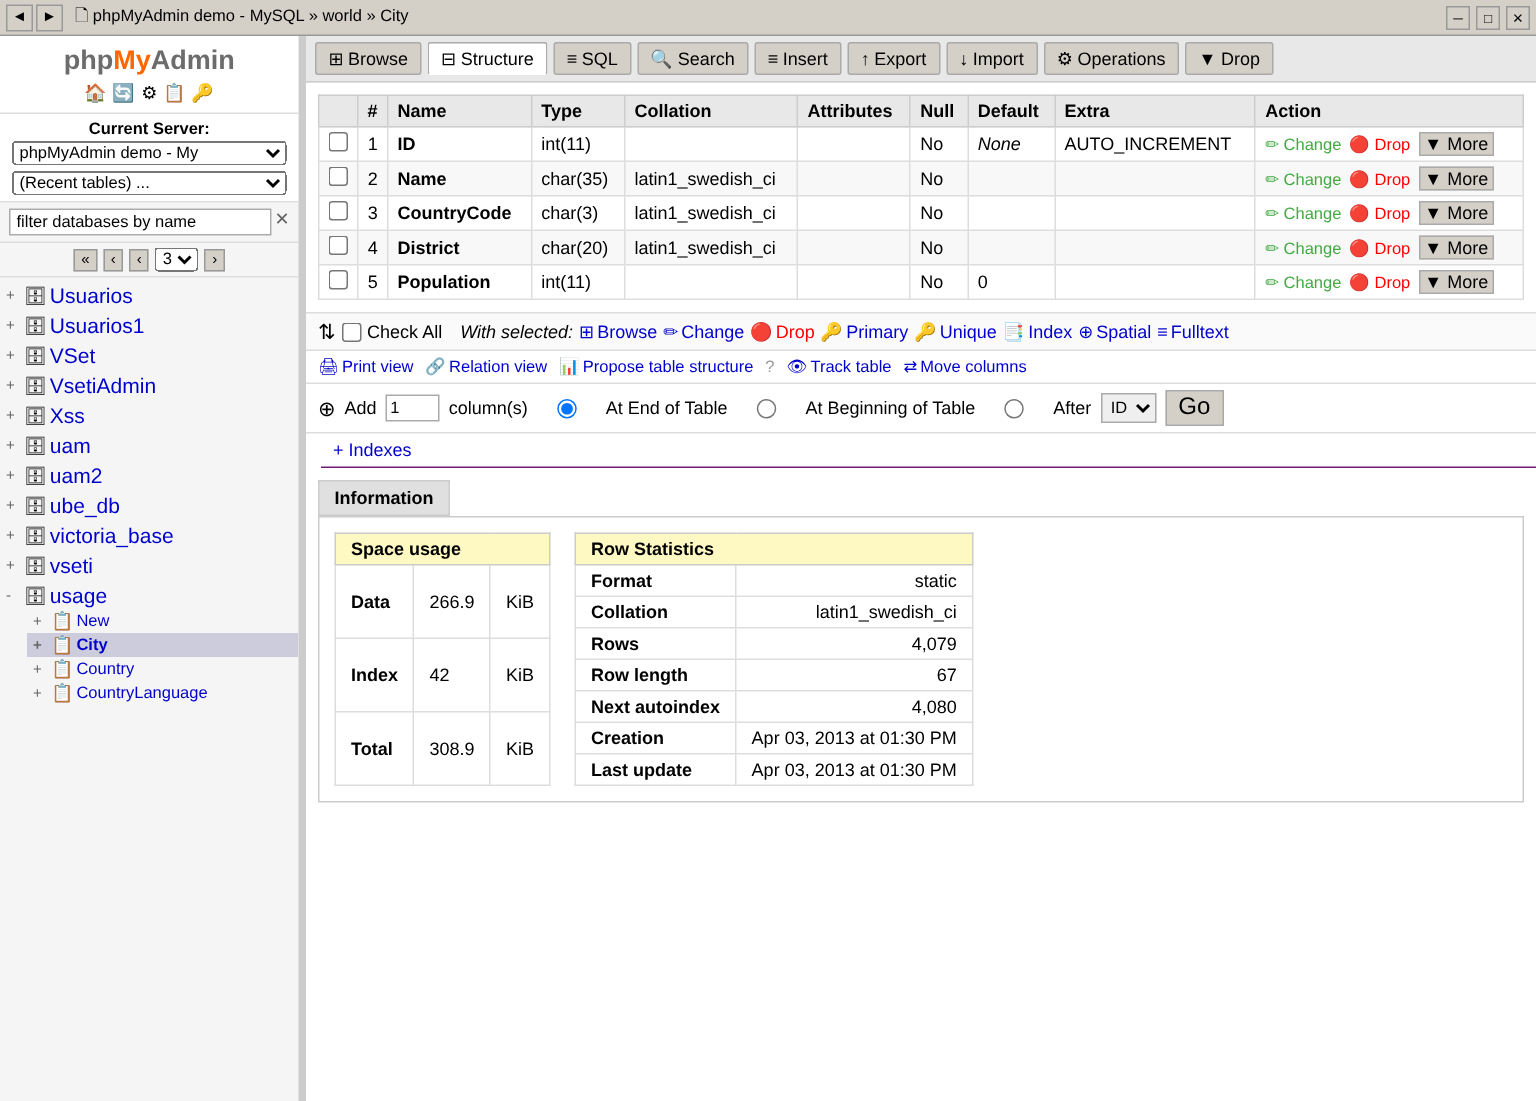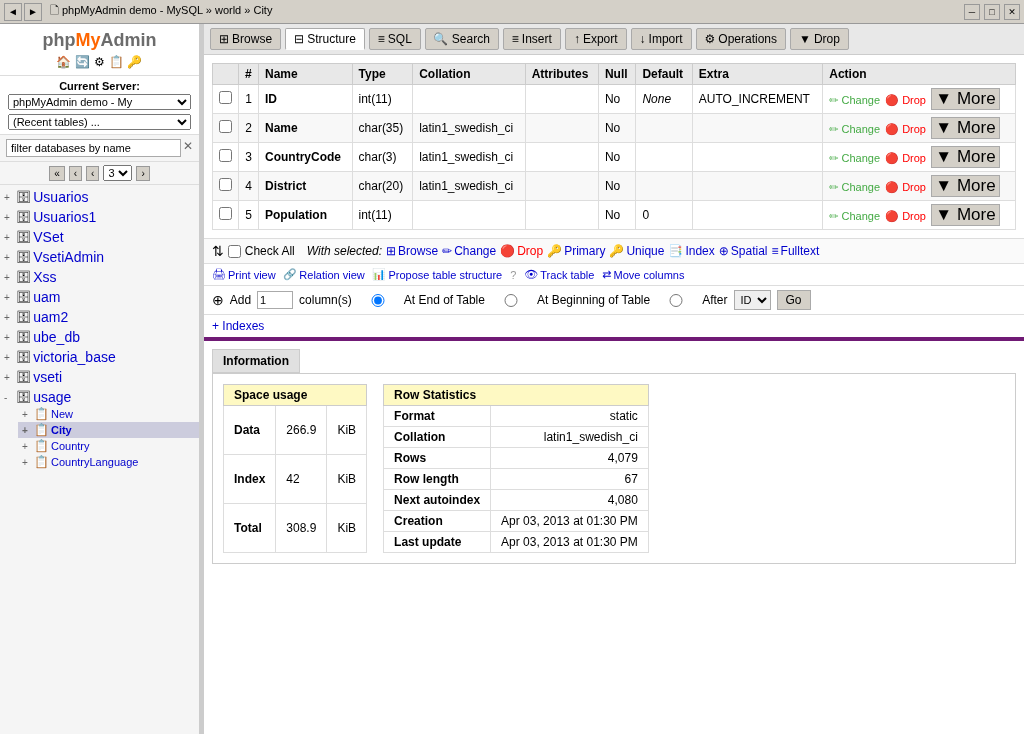--- a/index.html
+++ b/index.html
@@ -106,21 +106,21 @@
     .data-table td {
       border: 1px solid #ddd;
       padding: 3px 6px;
       white-space: nowrap;
     }
     .data-table tr:nth-child(even) td { background: #f8f8f8; }
     .col-num { width: 20px; text-align: center; }
     .col-check { width: 20px; text-align: center; }
     .btn-change { color: #4a4; font-size: 11px; text-decoration: none; }
     .btn-drop { color: red; font-size: 11px; text-decoration: none; margin: 0 2px; }
-    .btn-more { font-size: 17px; background: #d4d0c8; border: 1px solid #aaa; padding: 0 3px; cursor: pointer; }
+    .btn-more { font-size: 12px; background: #d4d0c8; border: 1px solid #aaa; padding: 0 3px; cursor: pointer; }
 
     
     .action-bar {
       display: flex; align-items: center; flex-wrap: wrap; gap: 4px;
       padding: 4px 8px;
       border-top: 1px solid #ddd;
       border-bottom: 1px solid #ddd;
       background: #fafafa;
       font-size: 12px;
     }
@@ -142,24 +142,24 @@
     
     .add-cols-bar {
       padding: 4px 8px;
       display: flex; align-items: center; gap: 6px;
       border-bottom: 1px solid #ddd;
       font-size: 12px;
     }
     .add-cols-bar input { width: 40px; padding: 2px; font-size: 11px; border: 1px solid #aaa; }
     .radio-group { display: flex; align-items: center; gap: 6px; }
     .col-after-select { font-size: 11px; border: 1px solid #aaa; padding: 2px; }
-    .go-btn { background: #d4d0c8; border: 1px solid #aaa; padding: 2px 8px; cursor: pointer; font-size: 12px; text-align: right; }
-
-    
-    .indexes-section { padding: 4px 8px; border-bottom: 4px solid #701a75; }
+    .go-btn { background: #d4d0c8; border: 1px solid #aaa; padding: 2px 8px; cursor: pointer; font-size: 16px; text-align: right; }
+
+    
+    .indexes-section { padding: 4px 8px; border-bottom: 1px solid #701a75; margin-left: 10px; }
     .indexes-link { color: #00c; text-decoration: none; font-size: 12px; cursor: pointer; }
 
     
     .info-panel { padding: 8px; }
     .info-header {
       background: #e0e0e0;
       border: 1px solid #ccc;
       padding: 4px 10px;
       font-weight: bold;
       font-size: 12px;

